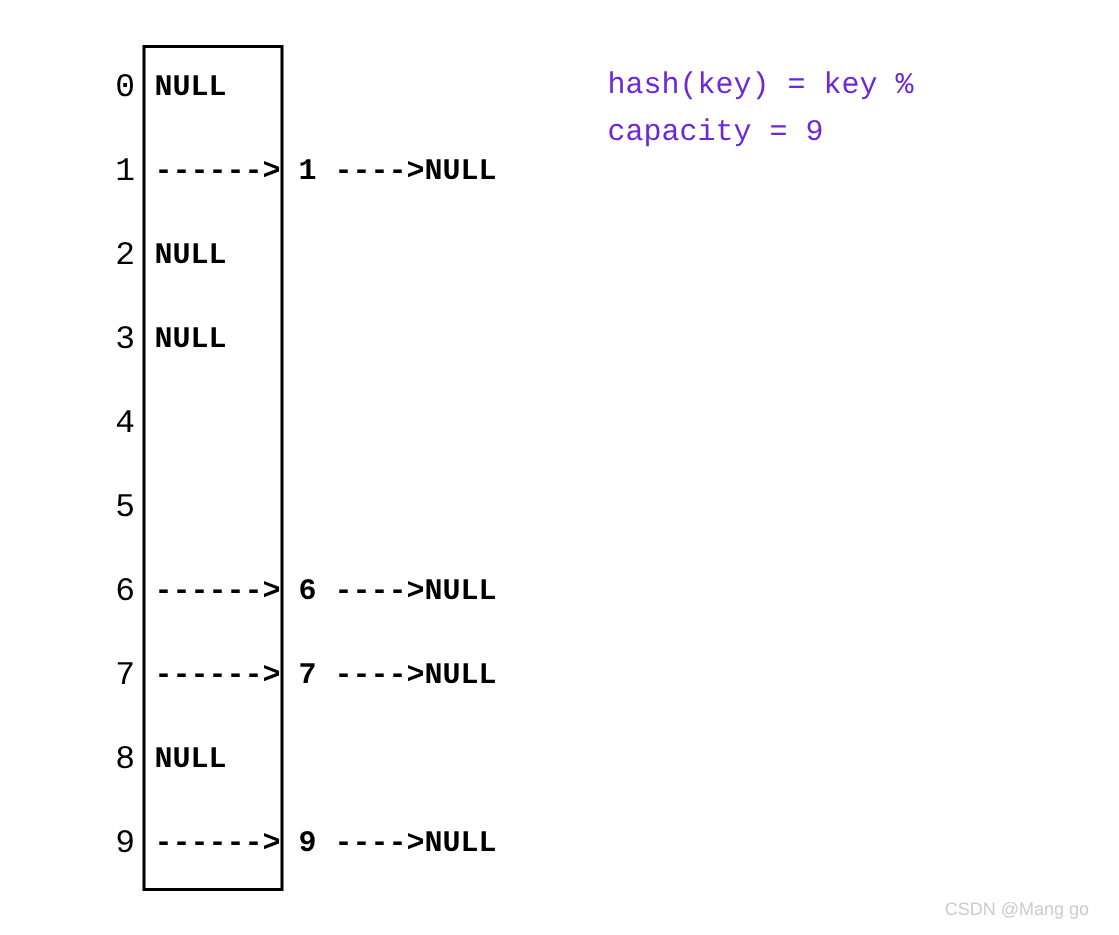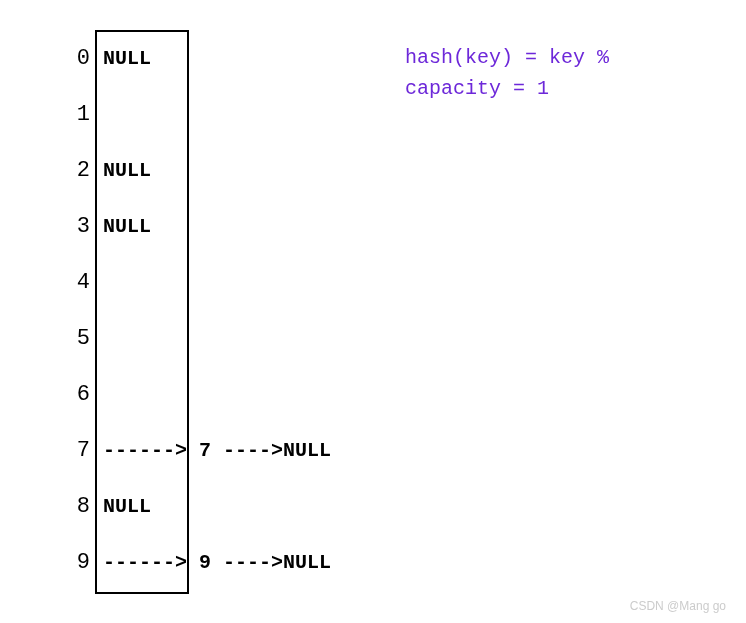--- a/index.html
+++ b/index.html
@@ -68,50 +68,52 @@
 
 <div class="diagram-container">
   <div class="table-box"></div>
 
   <div class="row" style="top:0px;left:0;">
     <div class="index">0</div>
     <div class="cell-content">NULL</div>
   </div>
   <div class="row" style="top:56px;left:0;">
     <div class="index">1</div>
+    <div class="cell-content">------&gt; 1 ----&gt;NULL</div>
   </div>
   <div class="row" style="top:112px;left:0;">
     <div class="index">2</div>
     <div class="cell-content">NULL</div>
   </div>
   <div class="row" style="top:168px;left:0;">
     <div class="index">3</div>
     <div class="cell-content">NULL</div>
   </div>
   <div class="row" style="top:224px;left:0;">
     <div class="index">4</div>
   </div>
   <div class="row" style="top:280px;left:0;">
     <div class="index">5</div>
   </div>
   <div class="row" style="top:336px;left:0;">
     <div class="index">6</div>
+    <div class="cell-content">------&gt; 6 ----&gt;NULL</div>
   </div>
   <div class="row" style="top:392px;left:0;">
     <div class="index">7</div>
     <div class="cell-content">------&gt; 7 ----&gt;NULL</div>
   </div>
   <div class="row" style="top:448px;left:0;">
     <div class="index">8</div>
     <div class="cell-content">NULL</div>
   </div>
   <div class="row" style="top:504px;left:0;">
     <div class="index">9</div>
     <div class="cell-content">------&gt; 9 ----&gt;NULL</div>
   </div>
 </div>
 
 <div class="annotation">
   <div>hash(key) = key %</div>
-  <div>capacity = 1</div>
+  <div>capacity = 9</div>
 </div>
 
 <div class="watermark">CSDN @Mang go</div>
 
 </body></html>

